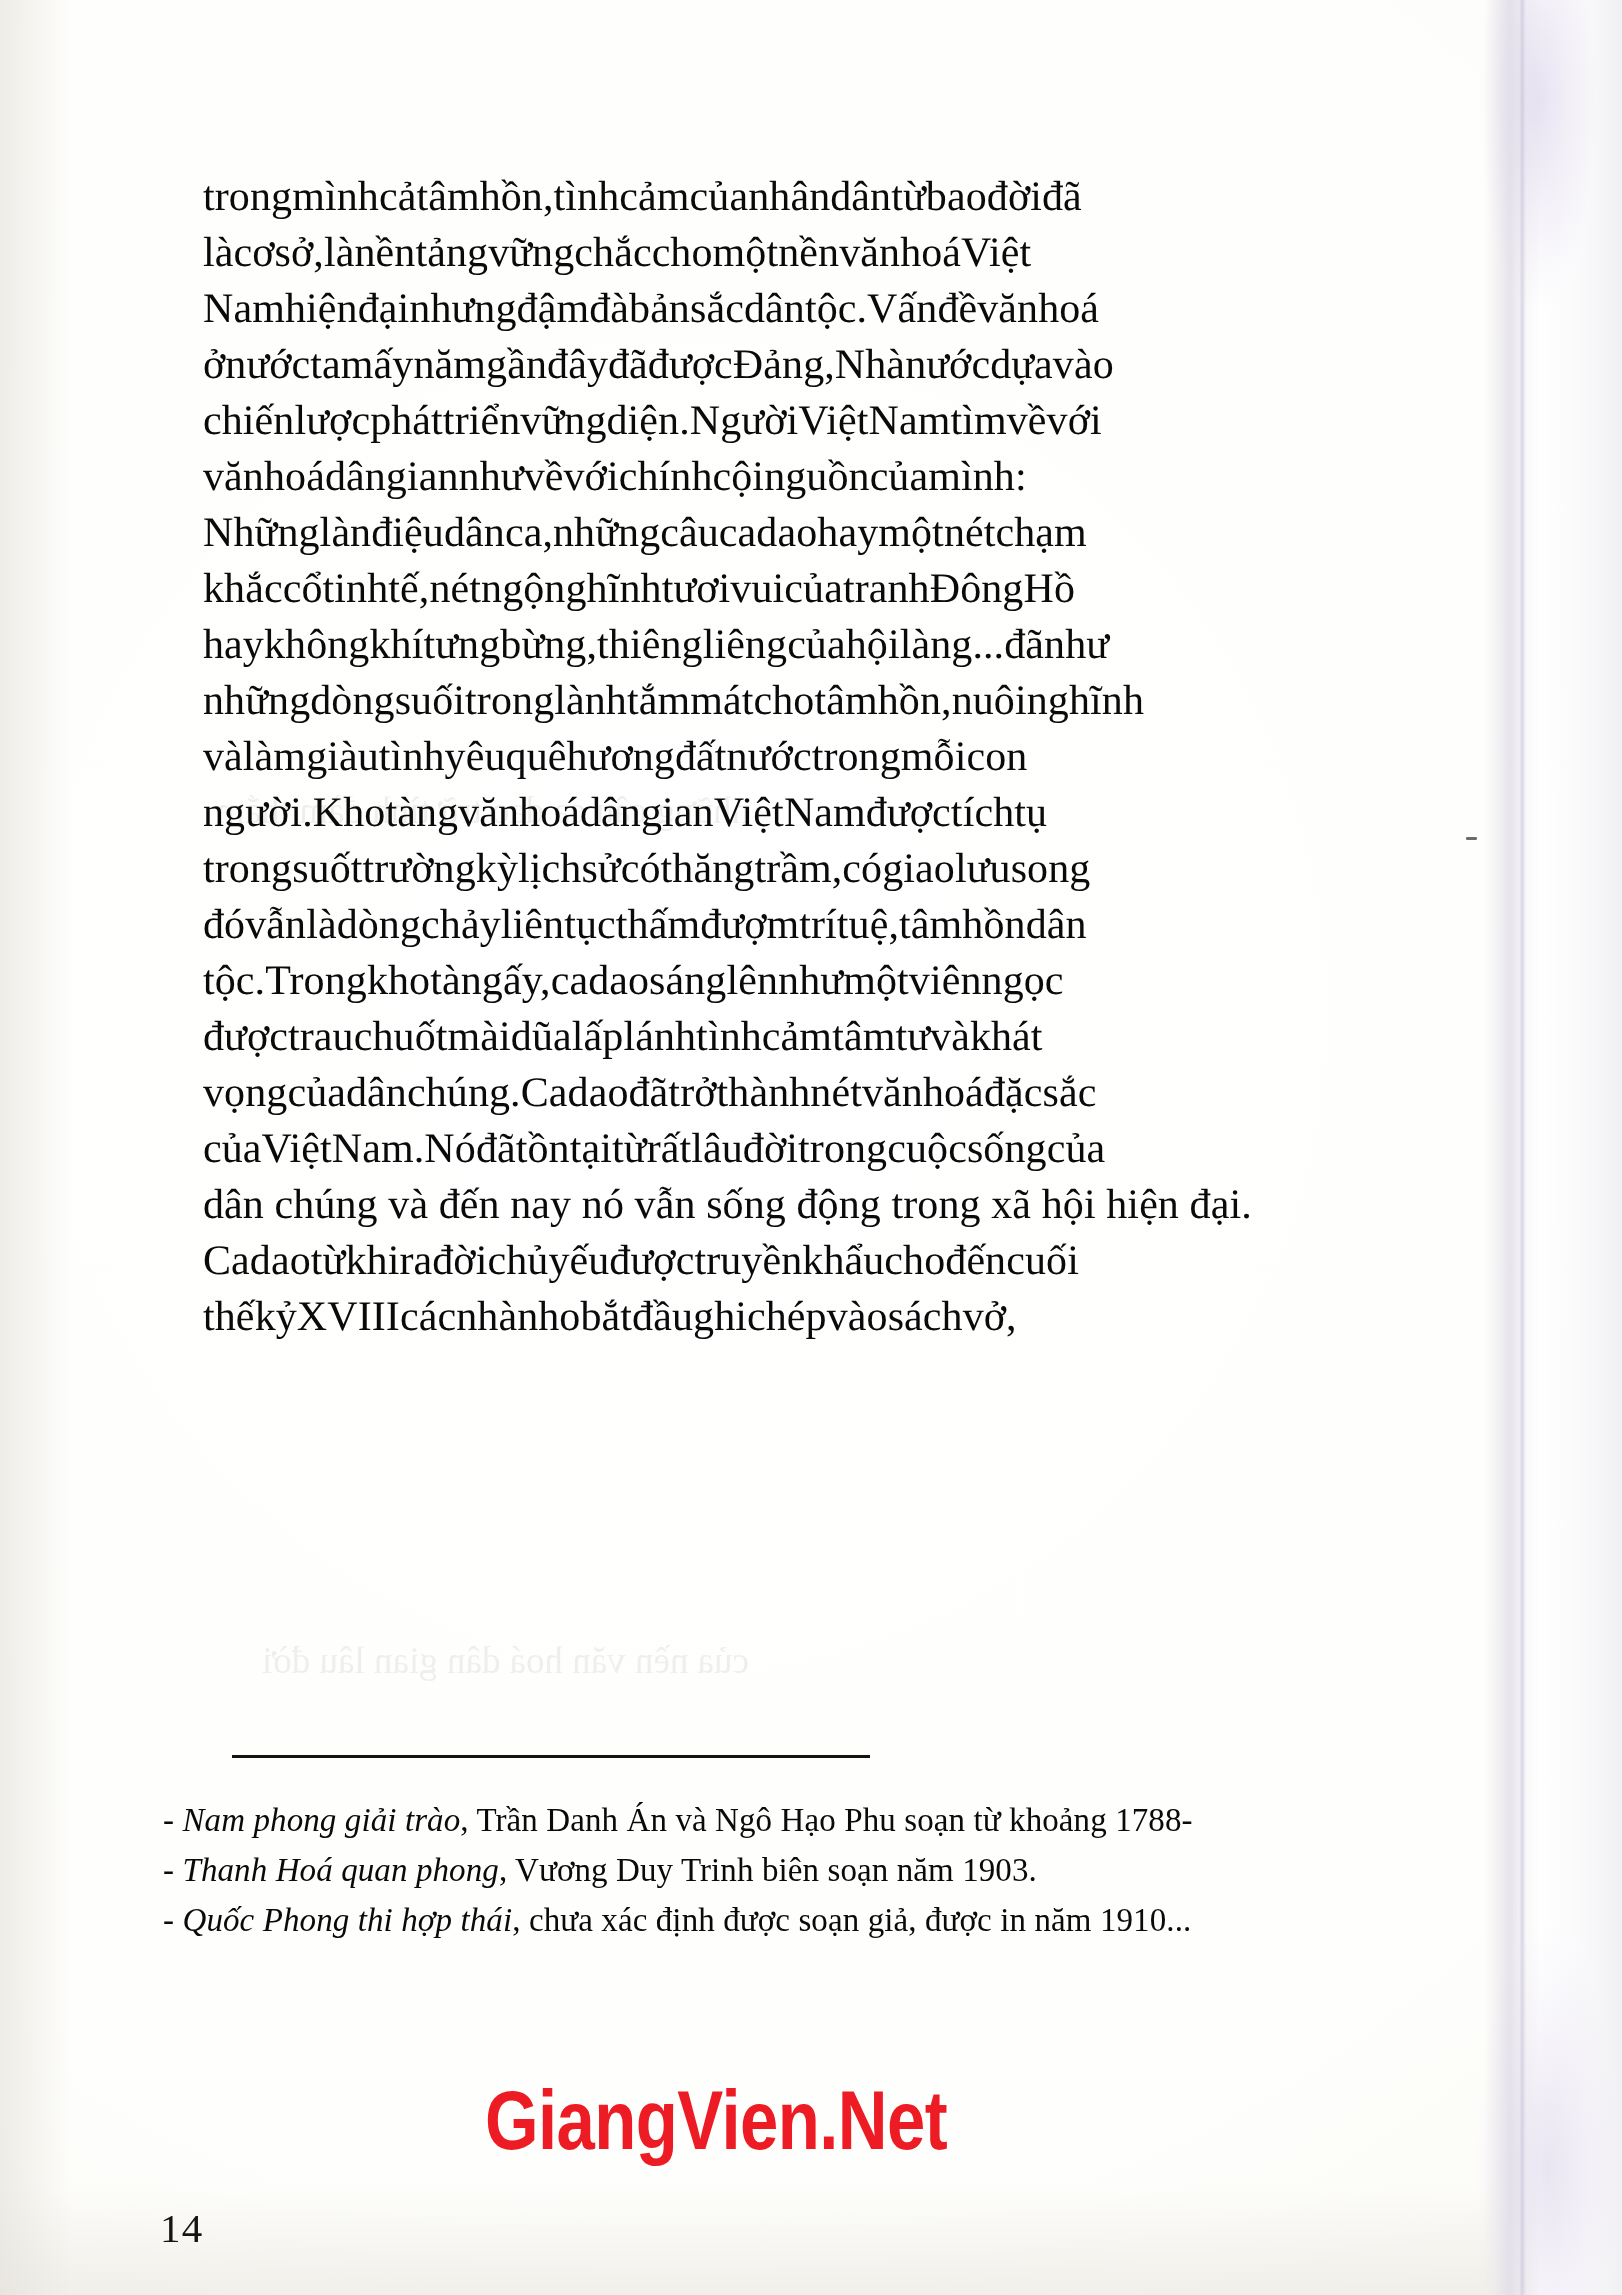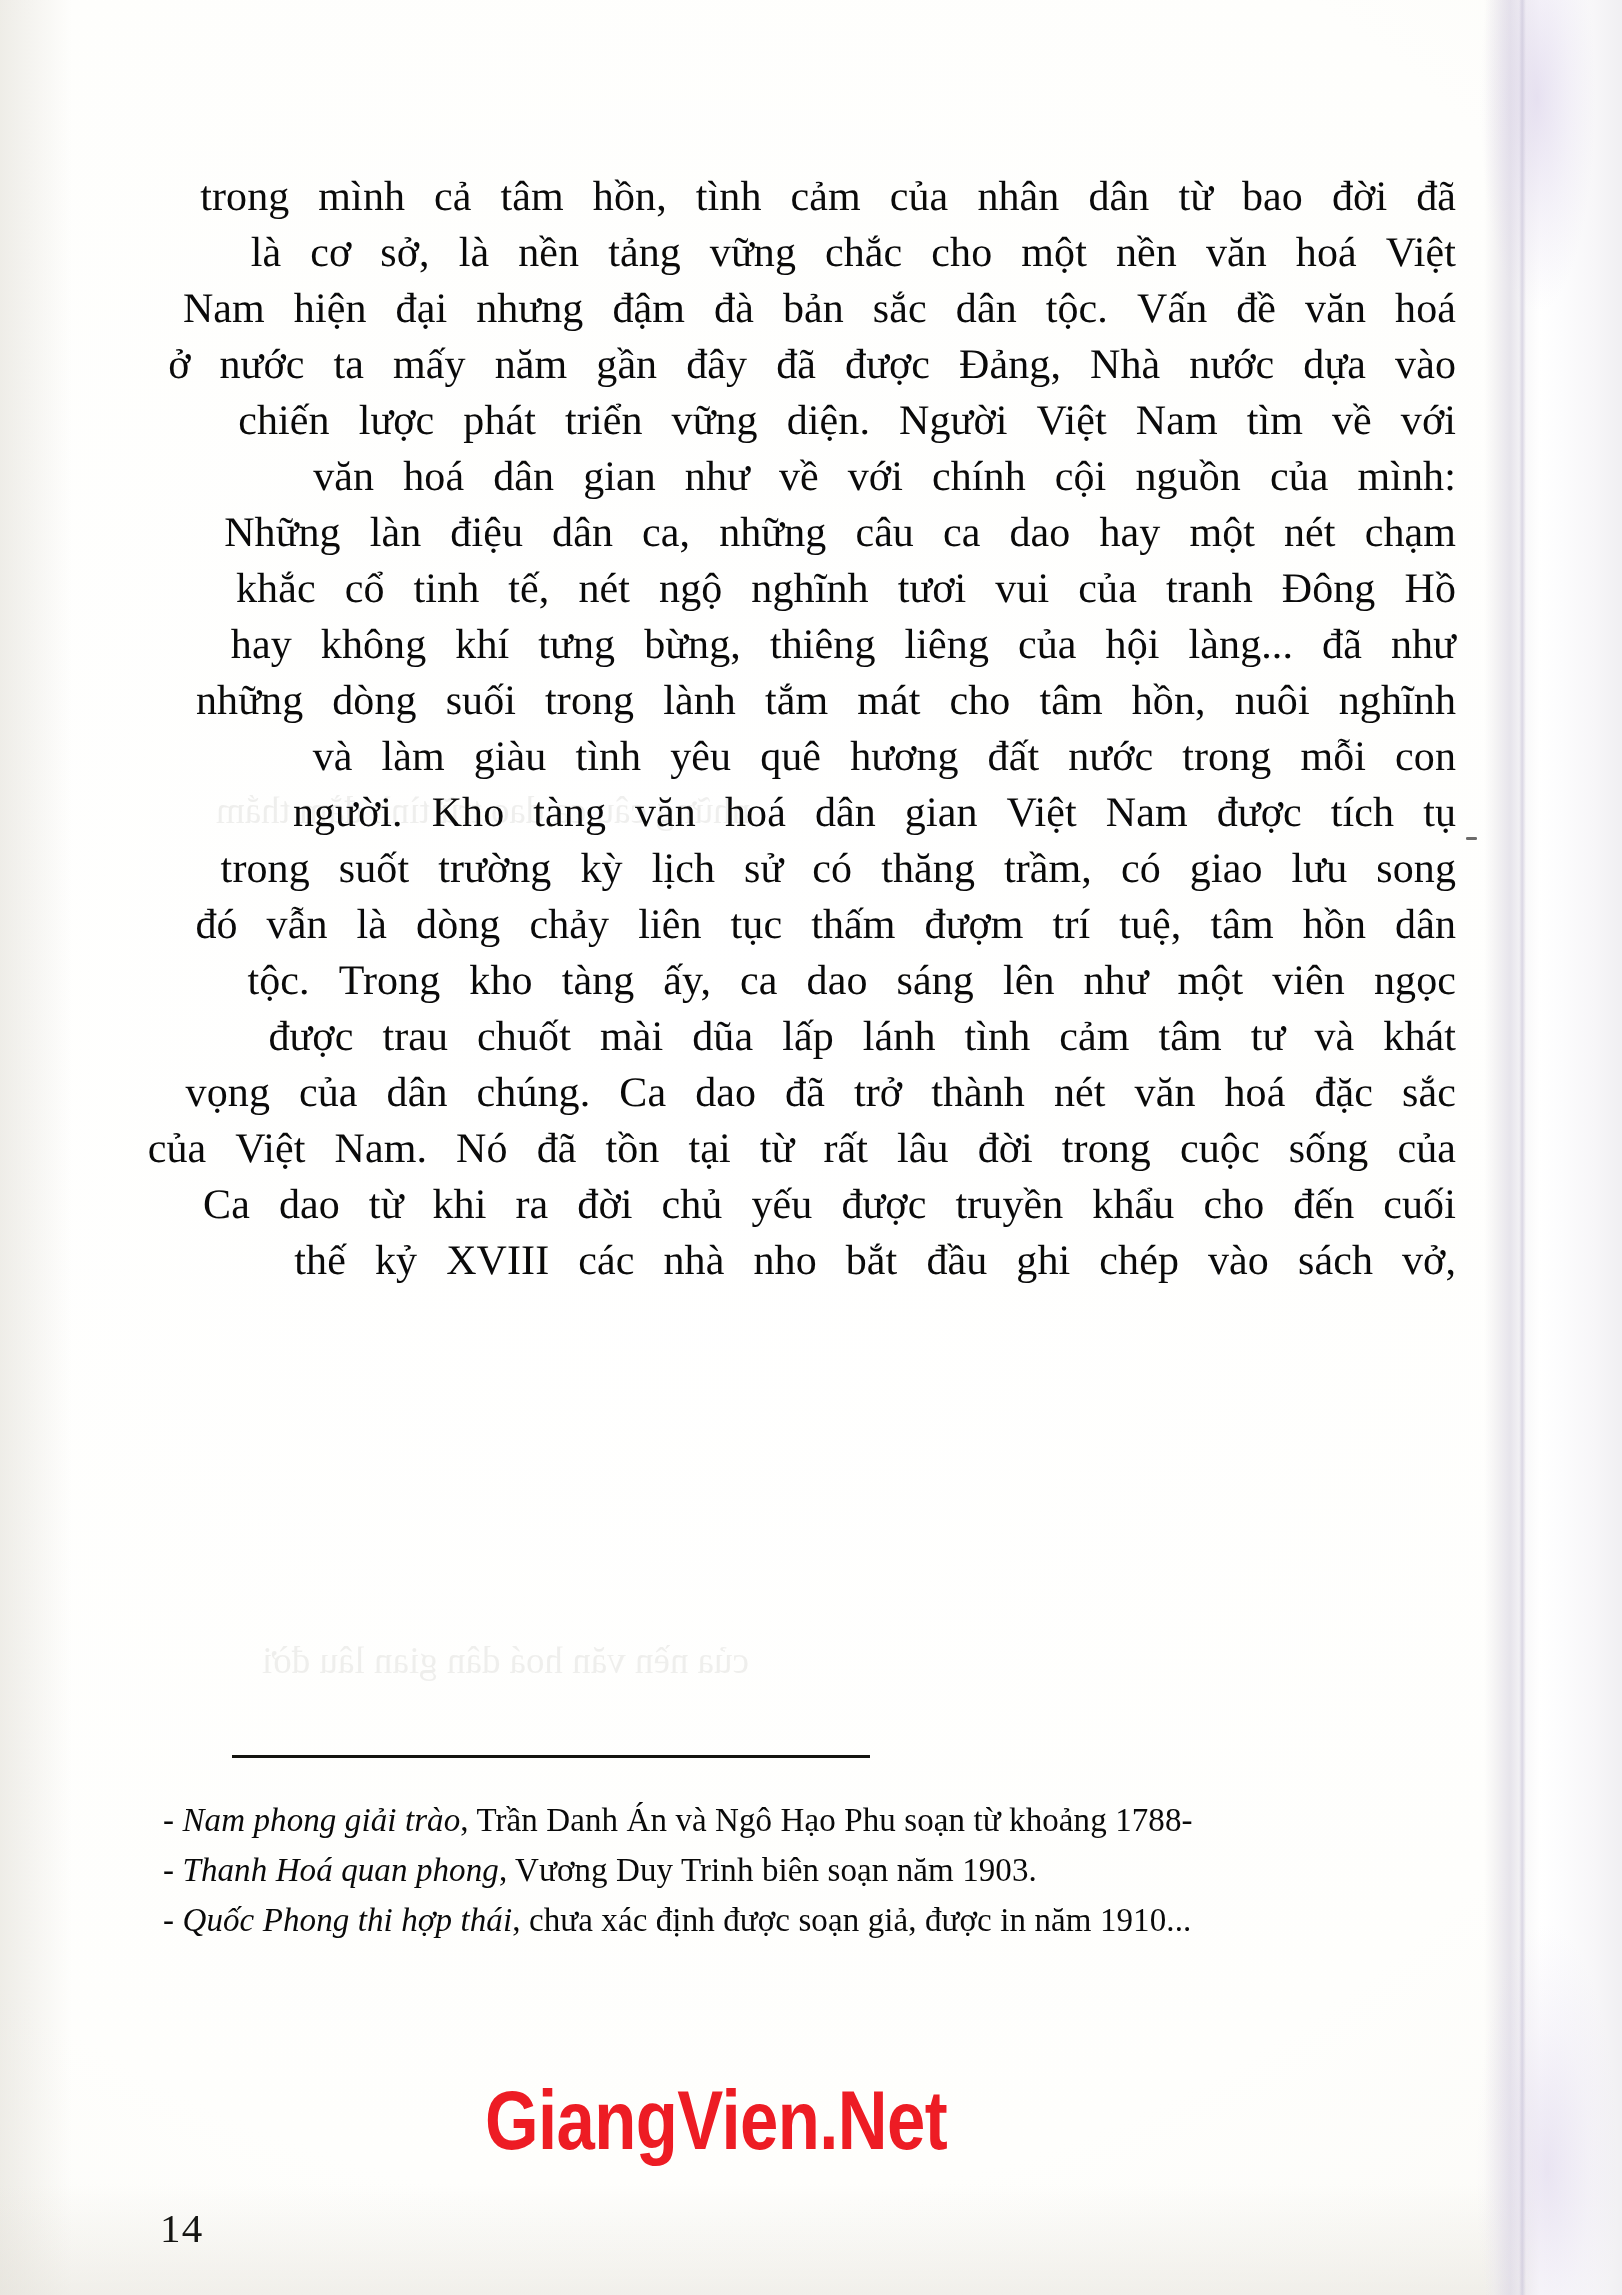--- a/index.html
+++ b/index.html
@@ -112,22 +112,21 @@
     font-size: 42px;
     line-height: 56px;
     height: 56px;
     white-space: nowrap;
     letter-spacing: 0.1px;
     text-rendering: geometricPrecision;
   }
   
   .body-line.just {
     display: flex;
-    justify-content: flex-end;
-    gap: 29px;
+    justify-content: flex-start;
   }
   .body-line.just > span { white-space: pre; }
   .body-line.last { display: block; }
 
   .fn-ref {
     font-size: 25px;
     vertical-align: 21.6px;
     letter-spacing: 0;
   }
 
@@ -486,20 +485,21 @@
         <span>tại</span>
         <span>từ</span>
         <span>rất</span>
         <span>lâu</span>
         <span>đời</span>
         <span>trong</span>
         <span>cuộc</span>
         <span>sống</span>
         <span>của</span>
       </div>
+      <div class="body-line last">dân chúng và đến nay nó vẫn sống động trong xã hội hiện đại.</div>
       <div class="body-line just">
         <span>Ca</span>
         <span>dao</span>
         <span>từ</span>
         <span>khi</span>
         <span>ra</span>
         <span>đời</span>
         <span>chủ</span>
         <span>yếu</span>
         <span>được</span>

